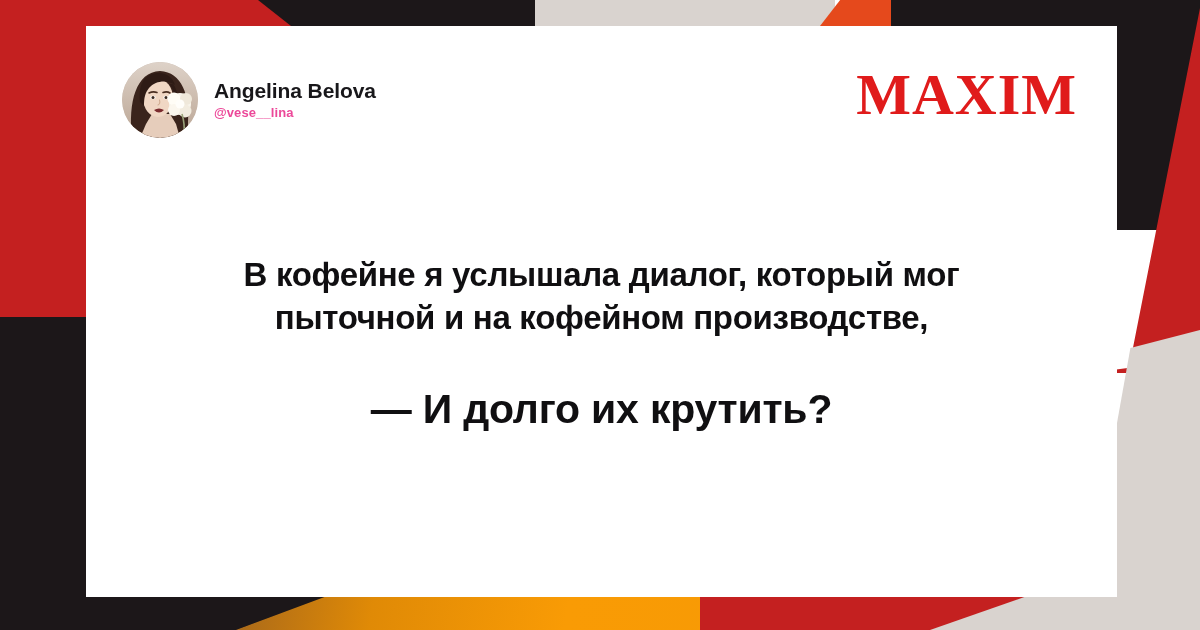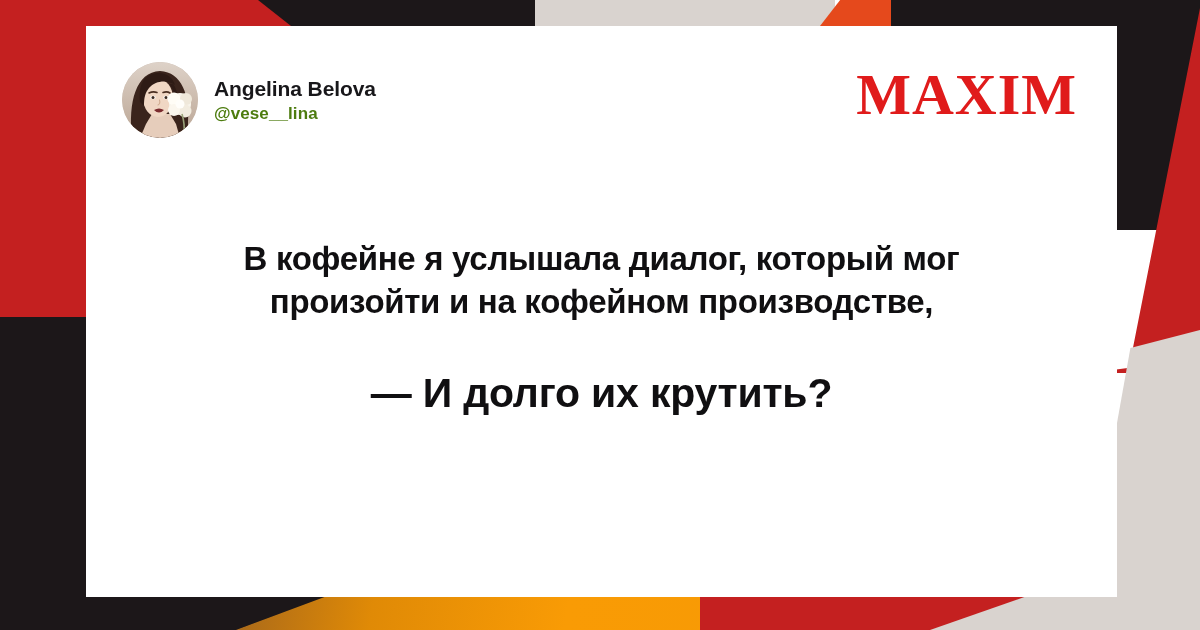--- a/index.html
+++ b/index.html
@@ -121,23 +121,23 @@
 
   .author-text { display: flex; flex-direction: column; gap: 3px; }
   .author-name {
     font-size: 21px;
     font-weight: bold;
     color: #18171A;
     letter-spacing: -0.1px;
     line-height: 1.15;
   }
   .author-handle {
-    font-size: 17px;
-    font-weight: bold;
-    color: #4d7c0f;
+    font-size: 13px;
+    font-weight: bold;
+    color: #ec4899;
     letter-spacing: 0.1px;
     line-height: 1.15;
   }
 
   .brand {
     font-family: "Liberation Serif", "DejaVu Serif", serif;
     font-size: 58px;
     font-weight: bold;
     color: #E01B1B;
     letter-spacing: 1px;
@@ -145,21 +145,21 @@
     margin-top: 4px;
     margin-right: 10px;
     white-space: nowrap;
   }
 
   
   .quote {
     position: absolute;
     left: 60px;
     right: 60px;
-    top: 212px;
+    top: 228px;
     text-align: center;
     color: #100F11;
     font-weight: bold;
   }
   .quote-main {
     font-size: 33px;
     line-height: 1.30;
     letter-spacing: -0.3px;
     font-stretch: condensed;
   }
@@ -259,21 +259,21 @@
           <div class="author-handle">@vese__lina</div>
         </div>
       </div>
 
       <div class="brand">MAXIM</div>
     </div>
 
     <div class="quote">
       <div class="quote-main">
         <span class="ln">В кофейне я услышала диалог, который мог</span>
-        <span class="ln">произойти и на кофейном производстве,</span>
+        <span class="ln">пыточной и на кофейном производстве,</span>
       </div>
       <div class="quote-gap"></div>
       <div class="quote-dialog">
         <span class="ln">— И долго их крутить?</span>
       </div>
     </div>
 
   </div>
 </div>
 

